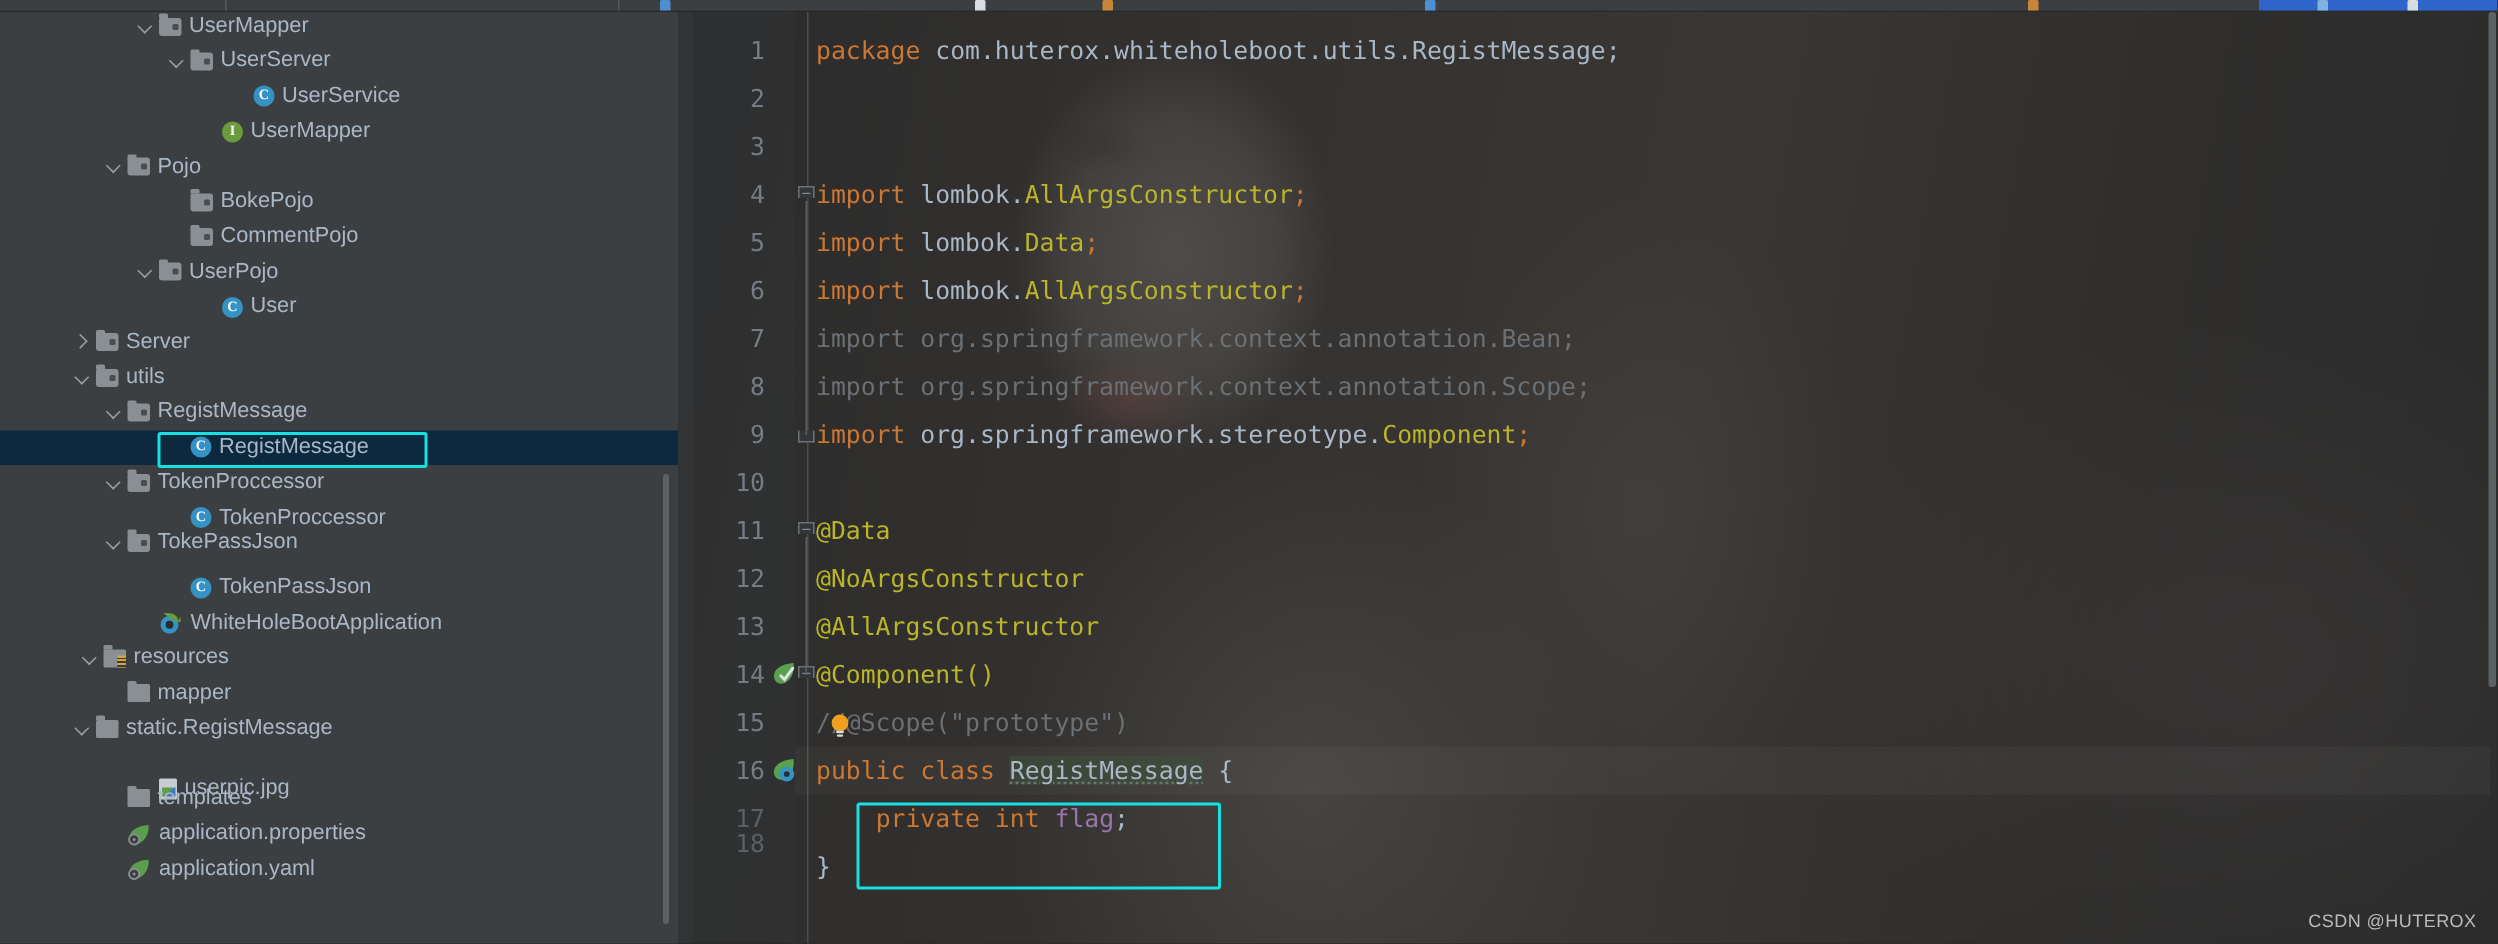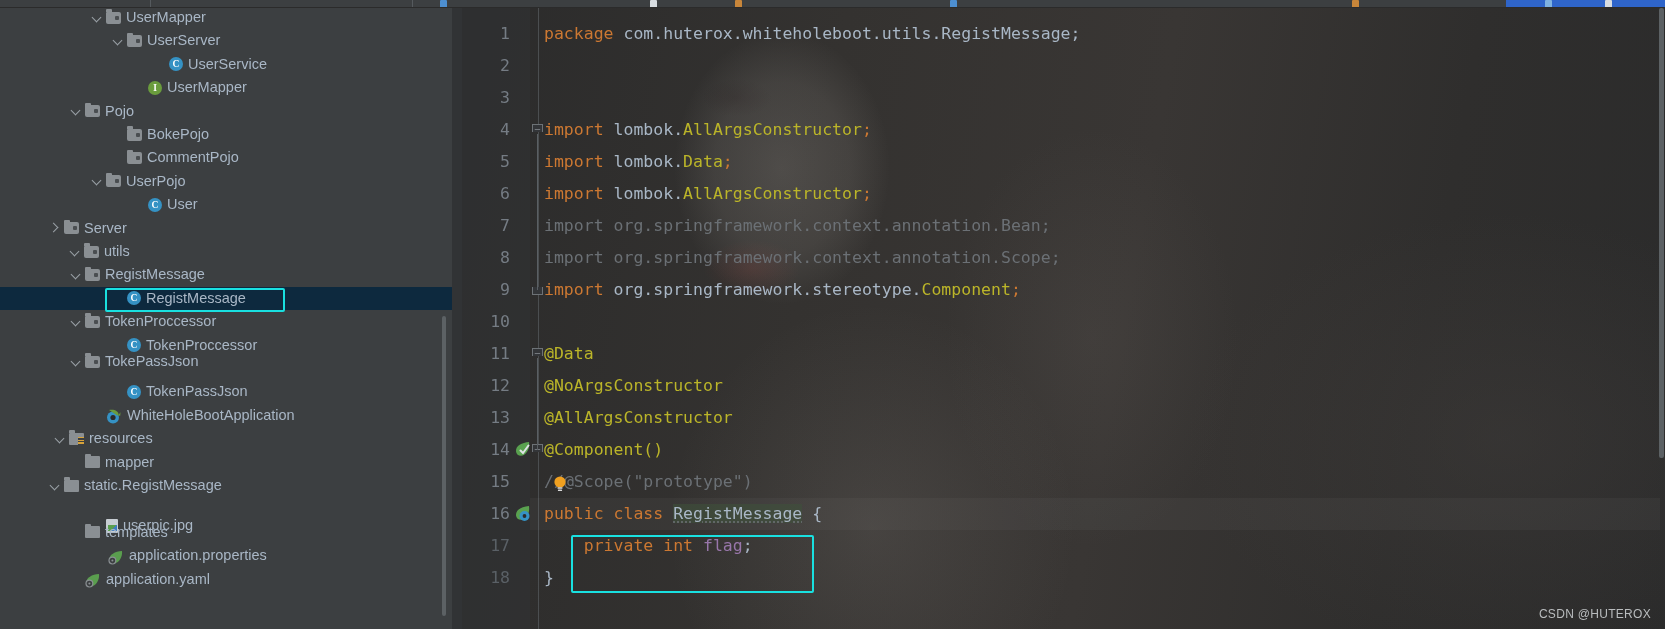--- a/index.html
+++ b/index.html
@@ -229,21 +229,21 @@
         <div class="tree-row" style="position: absolute; left: 0px; right: 0px; top: 185.2px; padding-left: 132px;">
           <span class="arrow"></span>
           <span class="ic ic-class">C</span>
           <span>User</span>
         </div>
         <div class="tree-row" style="position: absolute; left: 0px; right: 0px; top: 208.6px; padding-left: 48px;">
           <span class="arrow closed"></span>
           <span class="ic ic-folder"></span>
           <span>Server</span>
         </div>
-        <div class="tree-row" style="position: absolute; left: 0px; right: 0px; top: 232px; padding-left: 48px; margin-left: 20px;">
+        <div class="tree-row" style="position: absolute; left: 0px; right: 0px; top: 232px; padding-left: 48px;">
           <span class="arrow open"></span>
           <span class="ic ic-folder"></span>
           <span>utils</span>
         </div>
         <div class="tree-row" style="position: absolute; left: 0px; right: 0px; top: 255.4px; padding-left: 69px;">
           <span class="arrow open"></span>
           <span class="ic ic-folder"></span>
           <span>RegistMessage</span>
         </div>
         <div class="tree-row selected" style="position: absolute; left: 0px; right: 0px; top: 278.8px; padding-left: 111px;">
@@ -299,21 +299,21 @@
         <div class="tree-row" style="position: absolute; left: 0px; right: 0px; top: 506px; padding-left: 90px;">
           <span class="arrow"></span>
           <span class="ic ic-img"></span>
           <span>userpic.jpg</span>
         </div>
         <div class="tree-row" style="position: absolute; left: 0px; right: 0px; top: 512.8px; padding-left: 69px;">
           <span class="arrow"></span>
           <span class="ic ic-folder-plain"></span>
           <span>templates</span>
         </div>
-        <div class="tree-row" style="position: absolute; left: 0px; right: 0px; top: 536.2px; padding-left: 92px; text-align: right;">
+        <div class="tree-row" style="position: absolute; left: 0px; right: 0px; top: 536.2px; padding-left: 69px; text-align: right;">
           <span class="arrow"></span>
           <span class="ic ic-leaf"><svg width="16" height="14" viewBox="0 0 16 14">
               <path d="M14 0 C7 0.5, 1 3.5, 1.5 9 C2 12.5, 6 13.5, 9 11.5 C13 9, 14.5 4, 14 0 Z" fill="#5a9e4e"></path>
               <circle cx="4.4" cy="9.6" r="3.4" fill="#3c3f41" stroke="#8a8f93" stroke-width="1.2"></circle>
               <circle cx="4.4" cy="9.6" r="1" fill="#8a8f93"></circle>
             </svg></span>
           <span>application.properties</span>
         </div>
         <div class="tree-row" style="position: absolute; left: 0px; right: 0px; top: 559.6px; padding-left: 69px;">
           <span class="arrow"></span>
@@ -380,21 +380,21 @@
         <div class="row-hl" style="top: 490px; width: 1130px;"></div>
         <div class="lineno" style="top: 490px;">16</div>
         <div style="position: absolute; left: 62px; top: 498px;"><svg width="17" height="16" viewBox="0 0 17 16">
             <path d="M15 0 C8 0.6, 1.5 3.5, 2 9.5 C2.5 13.5, 7 15.2, 10.5 12.5 C14.8 9.5, 15.6 4, 15 0 Z" fill="#59a14f"></path>
             <circle cx="10.5" cy="10" r="5" fill="#3592c4"></circle>
             <circle cx="10.5" cy="10" r="1.9" fill="#2b2b2b"></circle>
           </svg></div>
         <div class="code-line code-text" style="top: 490px;"><span class="k">public </span><span class="k">class </span><span class="cls cls-hl">RegistMessage</span><span class="s"> {</span></div>
         <div class="lineno dim" style="top: 522px;">17</div>
         <div class="code-line code-text" style="top: 522px;"><span class="s">    </span><span class="k">private </span><span class="k">int </span><span class="fld">flag</span><span class="s">;</span></div>
-        <div class="lineno dim" style="top: 554px; text-align: right;">18</div>
+        <div class="lineno dim" style="top: 539px; text-align: right;">18</div>
         <div class="code-line code-text" style="top: 554px;"><span class="s">}</span></div>
         <div class="foldline" style="left: 85px; top: 126px; height: 156px;"></div>
         <div class="foldline" style="left: 85px; top: 350px; height: 92px;"></div>
         <div class="sel-box" style="left: 119px; top: 527px; width: 243px; height: 58px;"></div>
       </div>
     <div class="ed-scroll" style="top:0px; height:450px;"></div>
     <div class="watermark">CSDN @HUTEROX</div>
   </div>
 
 </div>

